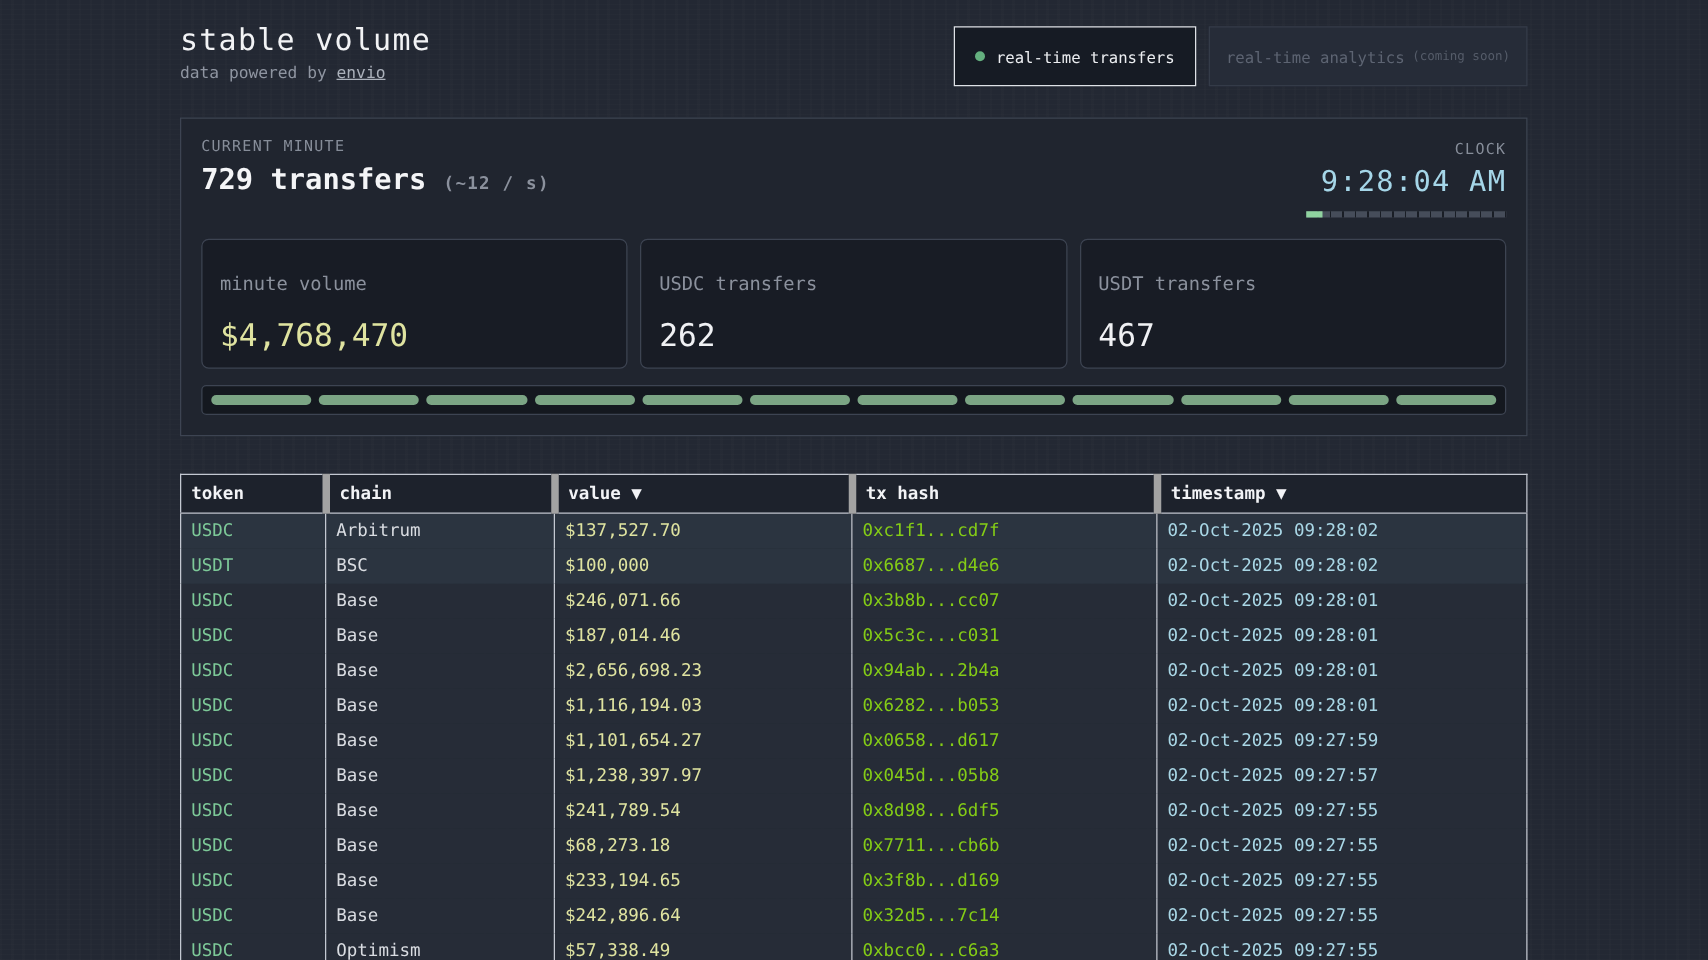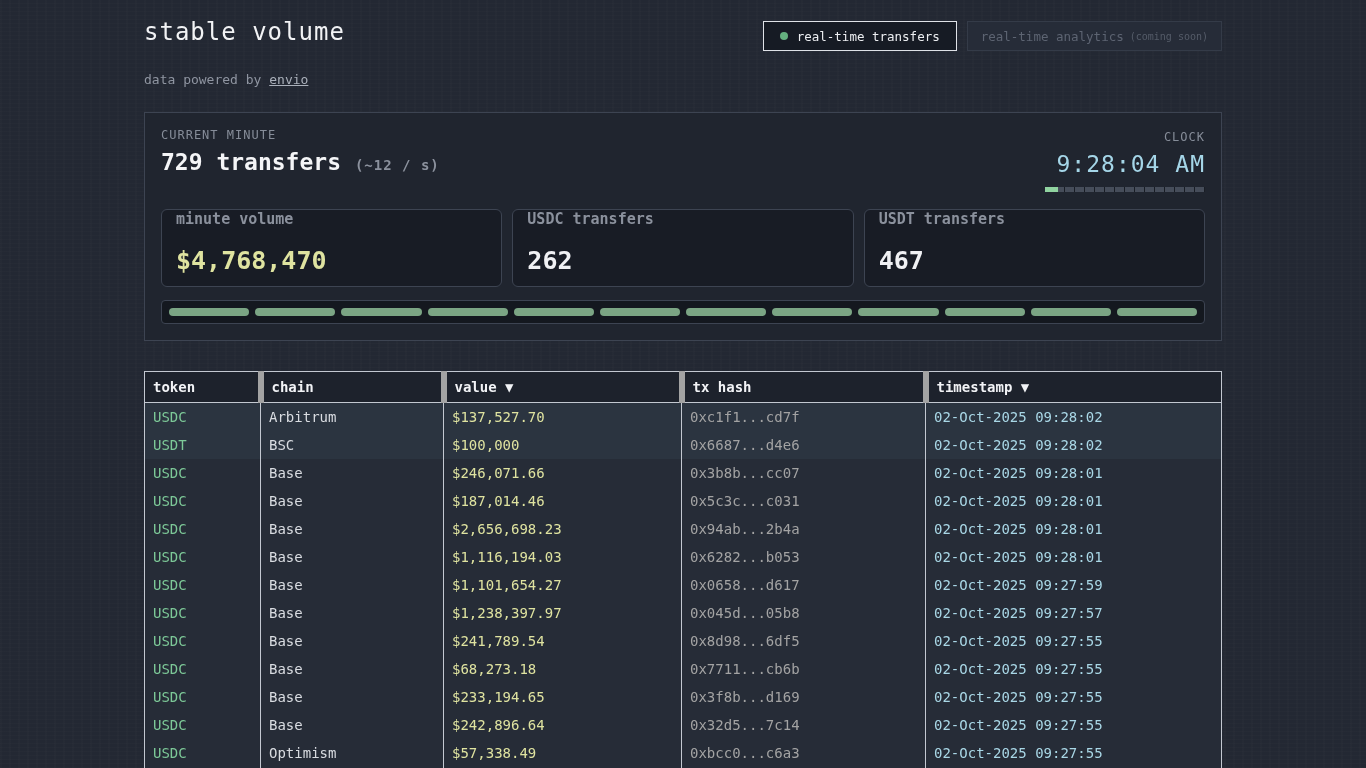--- a/index.html
+++ b/index.html
@@ -11,65 +11,65 @@
       repeating-linear-gradient(0deg, rgba(255,255,255,0.013) 0 1px, transparent 1px 4px),
       repeating-linear-gradient(90deg, rgba(255,255,255,0.010) 0 2px, transparent 2px 9px);
     font-family: "DejaVu Sans Mono", "Liberation Mono", monospace;
     color: #e9ebee;
   }
   .container { width: 1078px; margin: 0 auto; }
 
   
   .header { display: flex; justify-content: space-between; align-items: flex-start; padding-top: 18px; }
   .title { font-size: 24px; letter-spacing: 1px; color: #f2f3f5; }
-  .subtitle { font-size: 13px; color: #8f95a1; margin-top: 26px; }
+  .subtitle { font-size: 13px; color: #8f95a1; margin-top: 5px; }
   .subtitle a { color: #abb1bb; text-decoration: underline; cursor: pointer; }
   .nav { display: flex; gap: 10px; margin-top: 3px; }
-  .btn { font-family: inherit; font-size: 12.5px; height: 30px; display: flex; align-items: center; }
+  .btn { font-family: inherit; font-size: 12.5px; height: 48px; display: flex; align-items: center; }
   .btn-active { gap: 9px; padding: 0 16px; border: 1px solid #dfe2e7; background: #161b24; color: #eceef1; cursor: pointer; }
   .dot { width: 8px; height: 8px; border-radius: 50%; background: #64b07f; }
   .btn-disabled { gap: 6px; padding: 0 13px; border: 1px solid #343b48; background: #262c38; color: #5d6472; }
   .btn-disabled .suffix { font-size: 10px; color: #555c69; }
 
   
   .card { margin-top: 25px; border: 1px solid #3d4452; border-radius: 0; background: #20252f; padding: 15px 16px 16px; }
   .card-top { display: flex; justify-content: space-between; }
   .kicker { font-size: 12px; letter-spacing: 1px; color: #868d99; }
   .big { font-size: 23px; font-weight: bold; margin-top: 7px; color: #f4f5f7; white-space: nowrap; }
   .big .rate { font-size: 14px; color: #8b919d; letter-spacing: 1px; }
   .clock-side { text-align: right; padding-top: 2px; }
   .clock-time { font-size: 23px; color: #a5d6e8; margin-top: 7px; letter-spacing: 1px; }
   .clock-bar { position: relative; width: 160px; height: 5px; margin-top: 10px; margin-left: auto;
     background-color: #464d5a;
     background-image: repeating-linear-gradient(90deg, transparent 0 9px, rgba(20,24,31,0.9) 9px 10px); }
   .clock-fill { position: absolute; left: 0; top: 0; height: 100%; background: #90d3a0; }
 
   .boxes { display: flex; gap: 10px; margin-top: 17px; }
-  .box { flex: 1; border: 1px solid #3d4452; border-radius: 6px; background: #181c25; padding: 0 14px 11px; font-weight: bold; }
+  .box { flex: 1; border: 1px solid #3d4452; border-radius: 6px; background: #181c25; padding: 26px 14px 11px; }
   .box-label { font-size: 15px; color: #8b919d; }
   .box-value { font-size: 25px; margin-top: 18px; color: #f0f1f4; }
   .box-value.yellow { color: #dfe3a0; }
 
   .segments { display: flex; gap: 6px; margin-top: 13px; border: 1px solid #3d4452; border-radius: 4px; background: #14181f; padding: 7px; }
   .segment { flex: 1; height: 8px; border-radius: 4px; background: #7ba584; }
 
   
   .table-wrap { margin-top: 30px; }
   table { width: 100%; border-collapse: collapse; table-layout: fixed; border: 1px solid #c3c8d1; }
   th { text-align: left; font-size: 14px; line-height: 16px; font-weight: bold; color: #f2f3f6;
        background: #1d222c; padding: 7px 8px; border-right: 6px solid #a3a3a3; border-bottom: 1px solid #c3c8d1; }
   th:last-child, td:last-child { border-right: none; }
   th.sortable { cursor: pointer; }
   td { font-size: 14px; line-height: 16px; padding: 6px 8px; background: #262c37;
        border-right: 1px solid #c3c8d1; white-space: nowrap; overflow: hidden; }
   tr.highlight td { background: #2b3440; }
   td.c-token { color: #7dc998; }
   td.c-chain { color: #d9dce1; }
   td.c-value { color: #dfe3a0; }
-  td.c-hash  { color: #a3a3a3; cursor: pointer; }
+  td.c-hash  { color: #84cc16; cursor: pointer; }
   td.c-time  { color: #a9d7e6; }
 </style>
 </head>
 <body>
 
 <div class="container">
 
   <div class="header">
     <div>
       <div class="title">stable volume</div>

